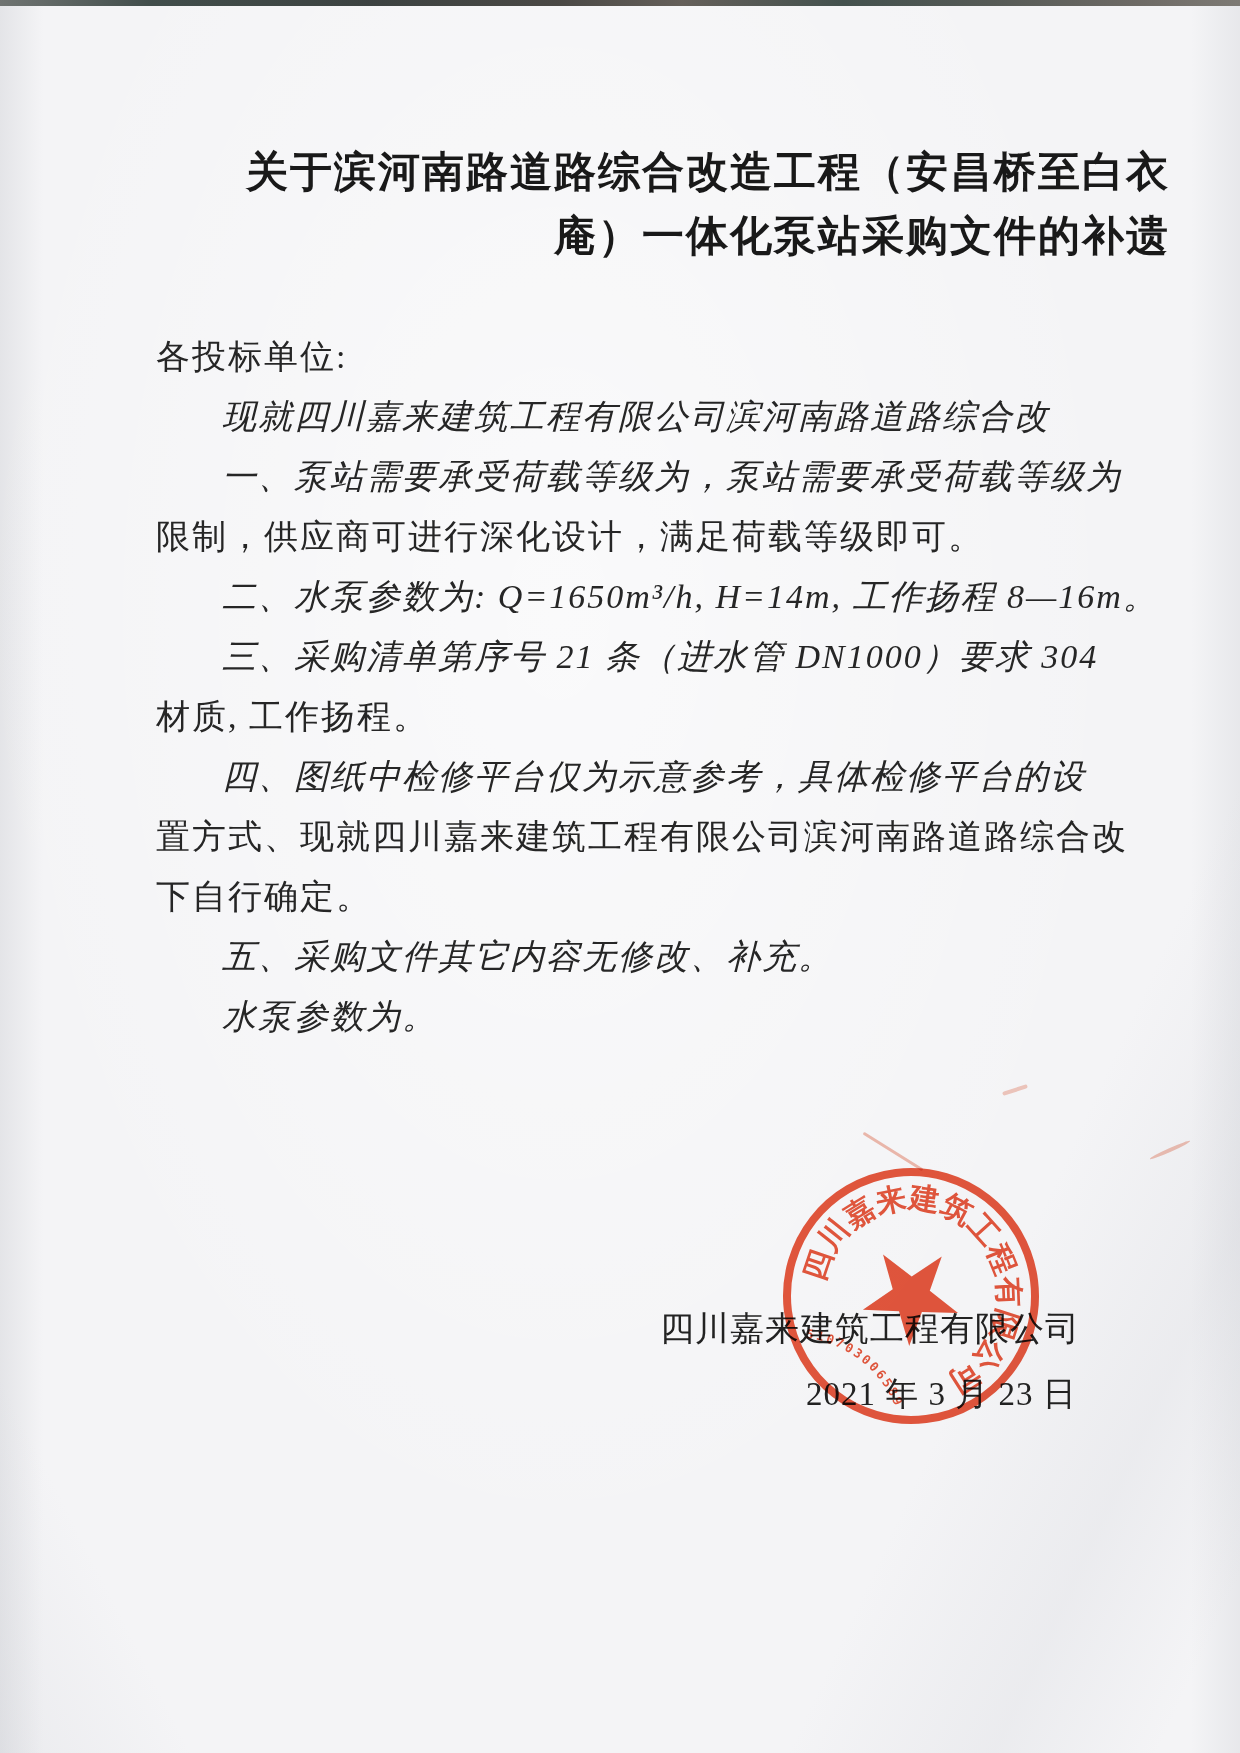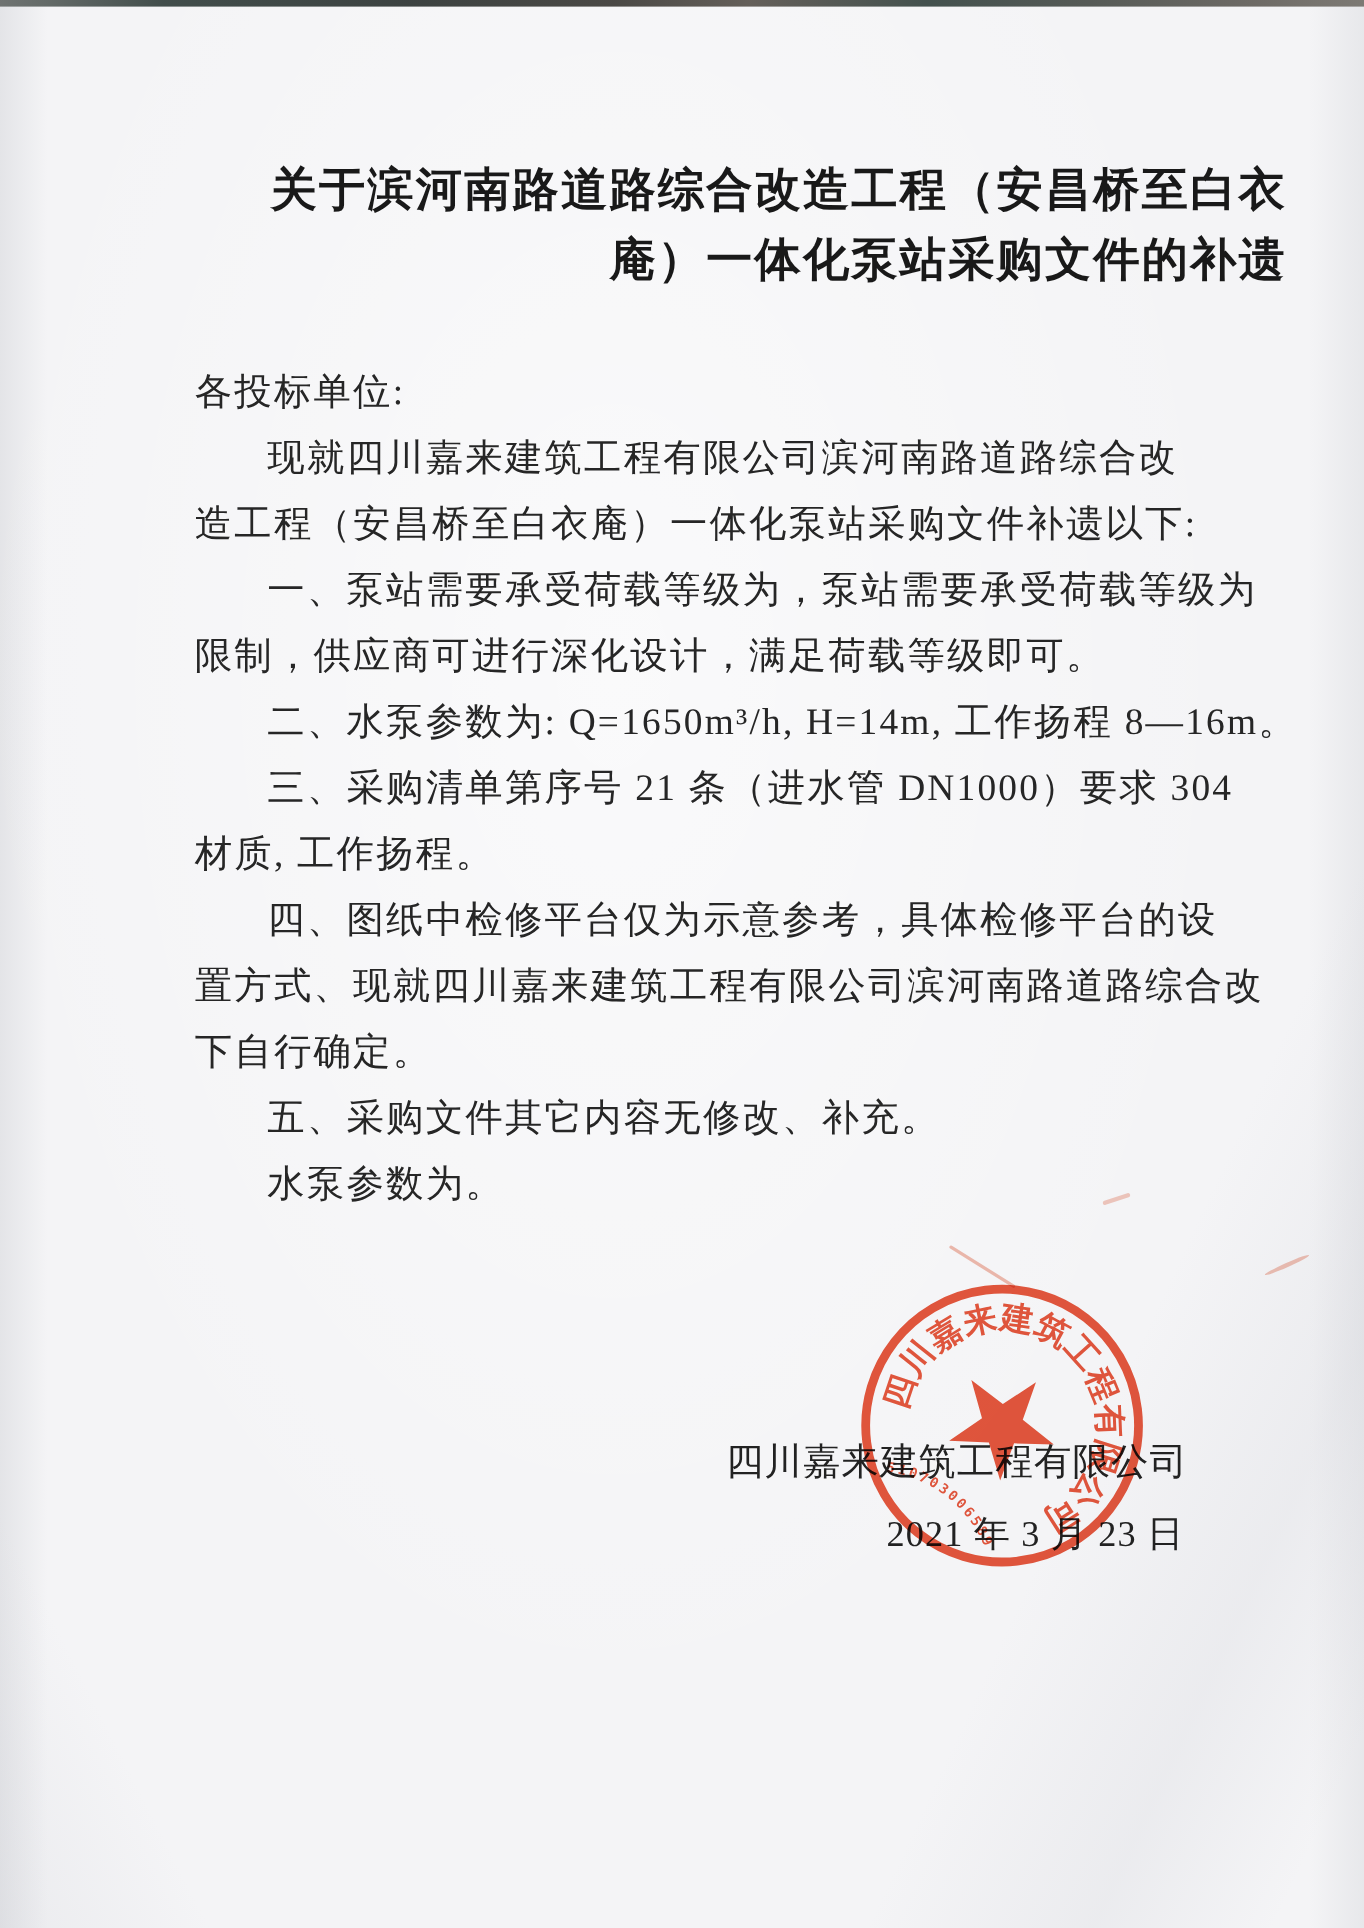--- a/index.html
+++ b/index.html
@@ -24,25 +24,25 @@
     opacity:.85;
   }
   .title{
     position:absolute;top:140px;left:70px;width:1100px;
     text-align:right;
     font-family:"Liberation Sans","DejaVu Sans",sans-serif;
     font-weight:700;font-size:42px;line-height:64px;letter-spacing:2px;
     color:#191919;
   }
   .bodytext{
-    position:absolute;top:327px;left:177px;width:910px;
+    position:absolute;top:327px;left:156px;width:910px;
     font-size:34px;line-height:60px;letter-spacing:2px;color:#262626;
   }
   .line{white-space:nowrap;}
-  .line.ind{padding-left:66px;}
+  .line.ind{padding-left:66px;font-style:italic;}
   .sig-company{
     position:absolute;top:1306px;left:660px;width:410px;
     font-size:34px;letter-spacing:1px;color:#222;white-space:nowrap;
   }
   .sig-date{
     position:absolute;top:1372px;left:806px;width:280px;
     font-size:33px;letter-spacing:1px;color:#222;white-space:nowrap;
   }
   .stamp{
     position:absolute;left:776px;top:1161px;width:270px;height:270px;
@@ -64,21 +64,20 @@
   <div class="scan-edge-top"></div>
 
   <div class="title">
     <div>关于滨河南路道路综合改造工程（安昌桥至白衣</div>
     <div>庵）一体化泵站采购文件的补遗</div>
   </div>
 
   <div class="bodytext">
     <div class="line">各投标单位:</div>
     <div class="line ind">现就四川嘉来建筑工程有限公司滨河南路道路综合改</div>
-    <div class="line">造工程（安昌桥至白衣庵）一体化泵站采购文件补遗以下:</div>
     <div class="line ind">一、泵站需要承受荷载等级为，泵站需要承受荷载等级为</div>
     <div class="line">限制，供应商可进行深化设计，满足荷载等级即可。</div>
     <div class="line ind">二、水泵参数为: Q=1650m³/h, H=14m, 工作扬程 8—16m。</div>
     <div class="line ind">三、采购清单第序号 21 条（进水管 DN1000）要求 304</div>
     <div class="line">材质, 工作扬程。</div>
     <div class="line ind">四、图纸中检修平台仅为示意参考，具体检修平台的设</div>
     <div class="line">置方式、现就四川嘉来建筑工程有限公司滨河南路道路综合改</div>
     <div class="line">下自行确定。</div>
     <div class="line ind">五、采购文件其它内容无修改、补充。</div>
     <div class="line ind">水泵参数为。</div>

